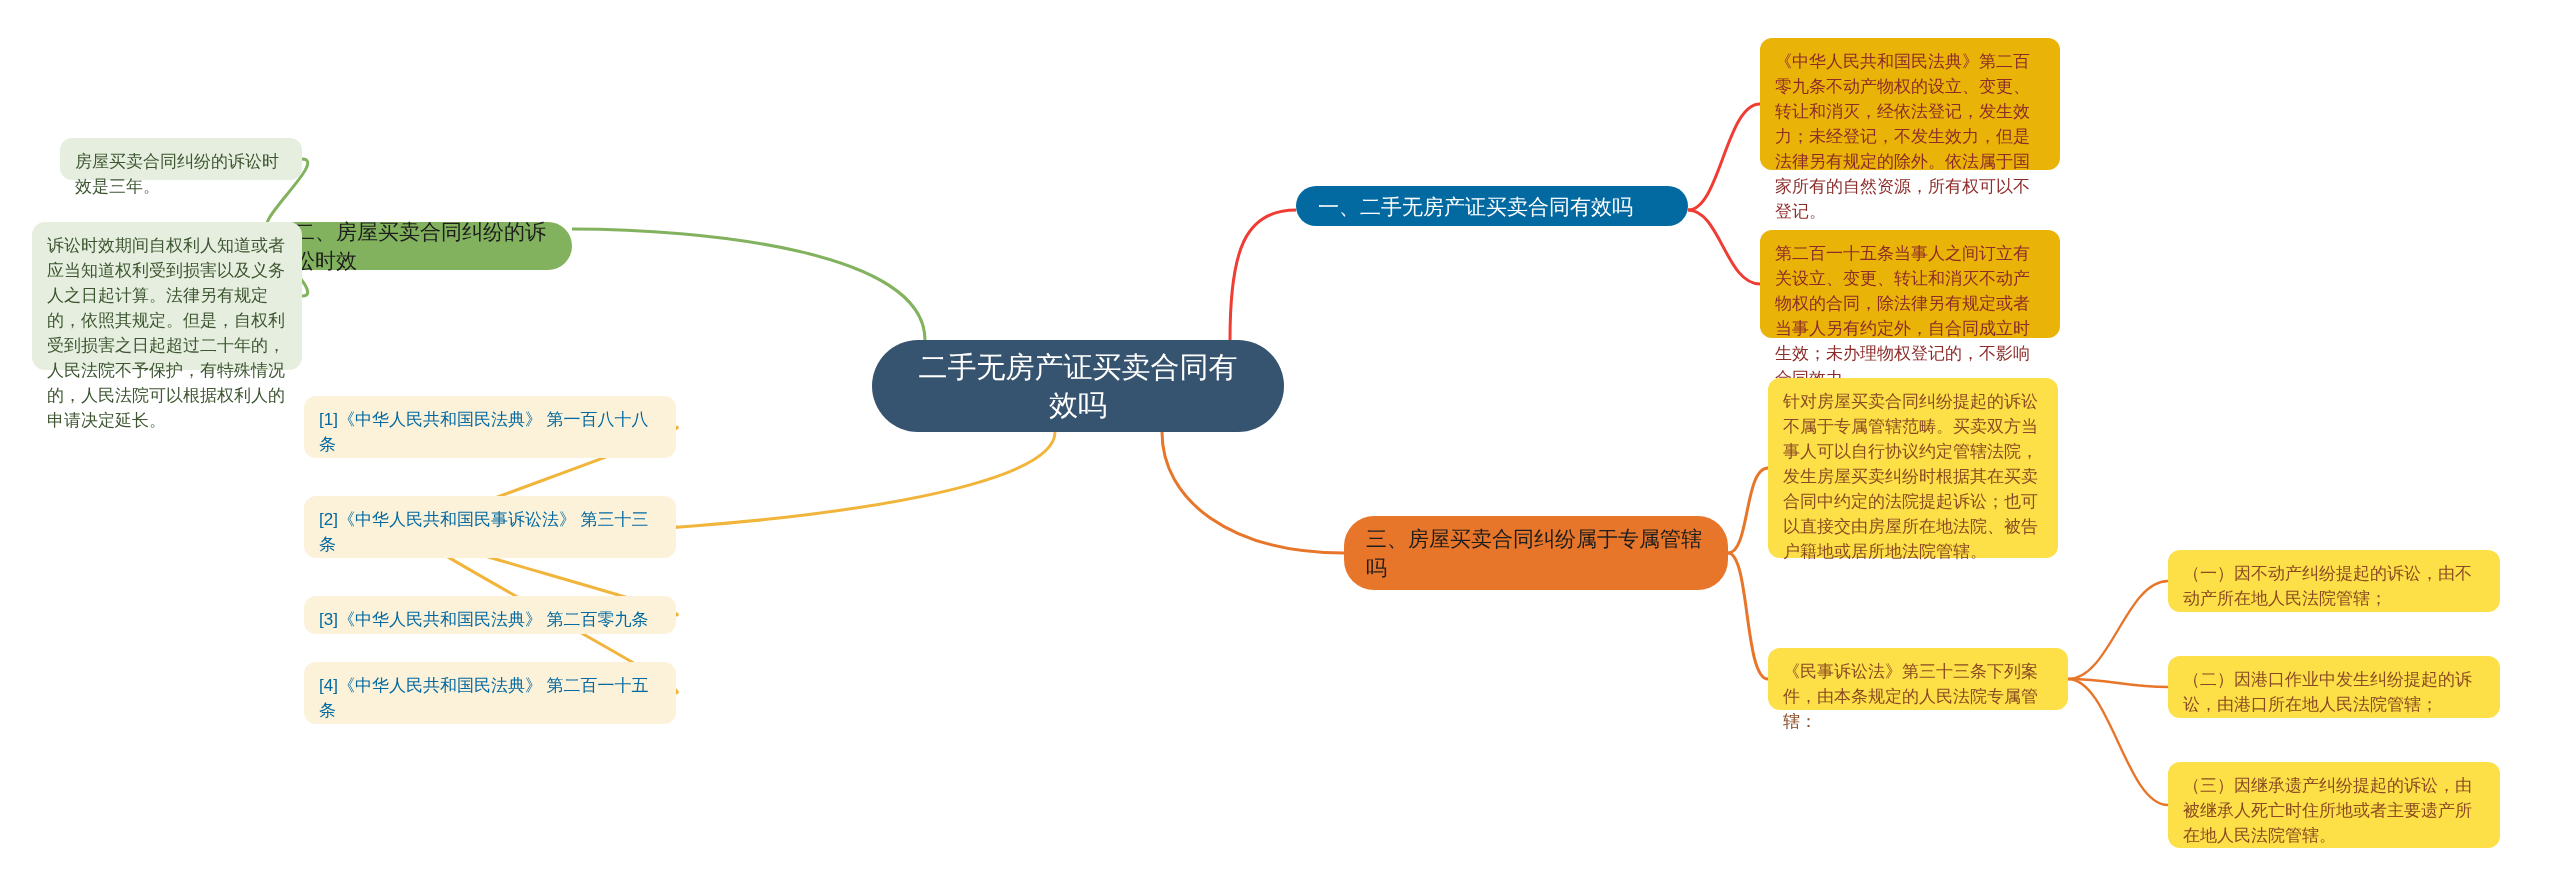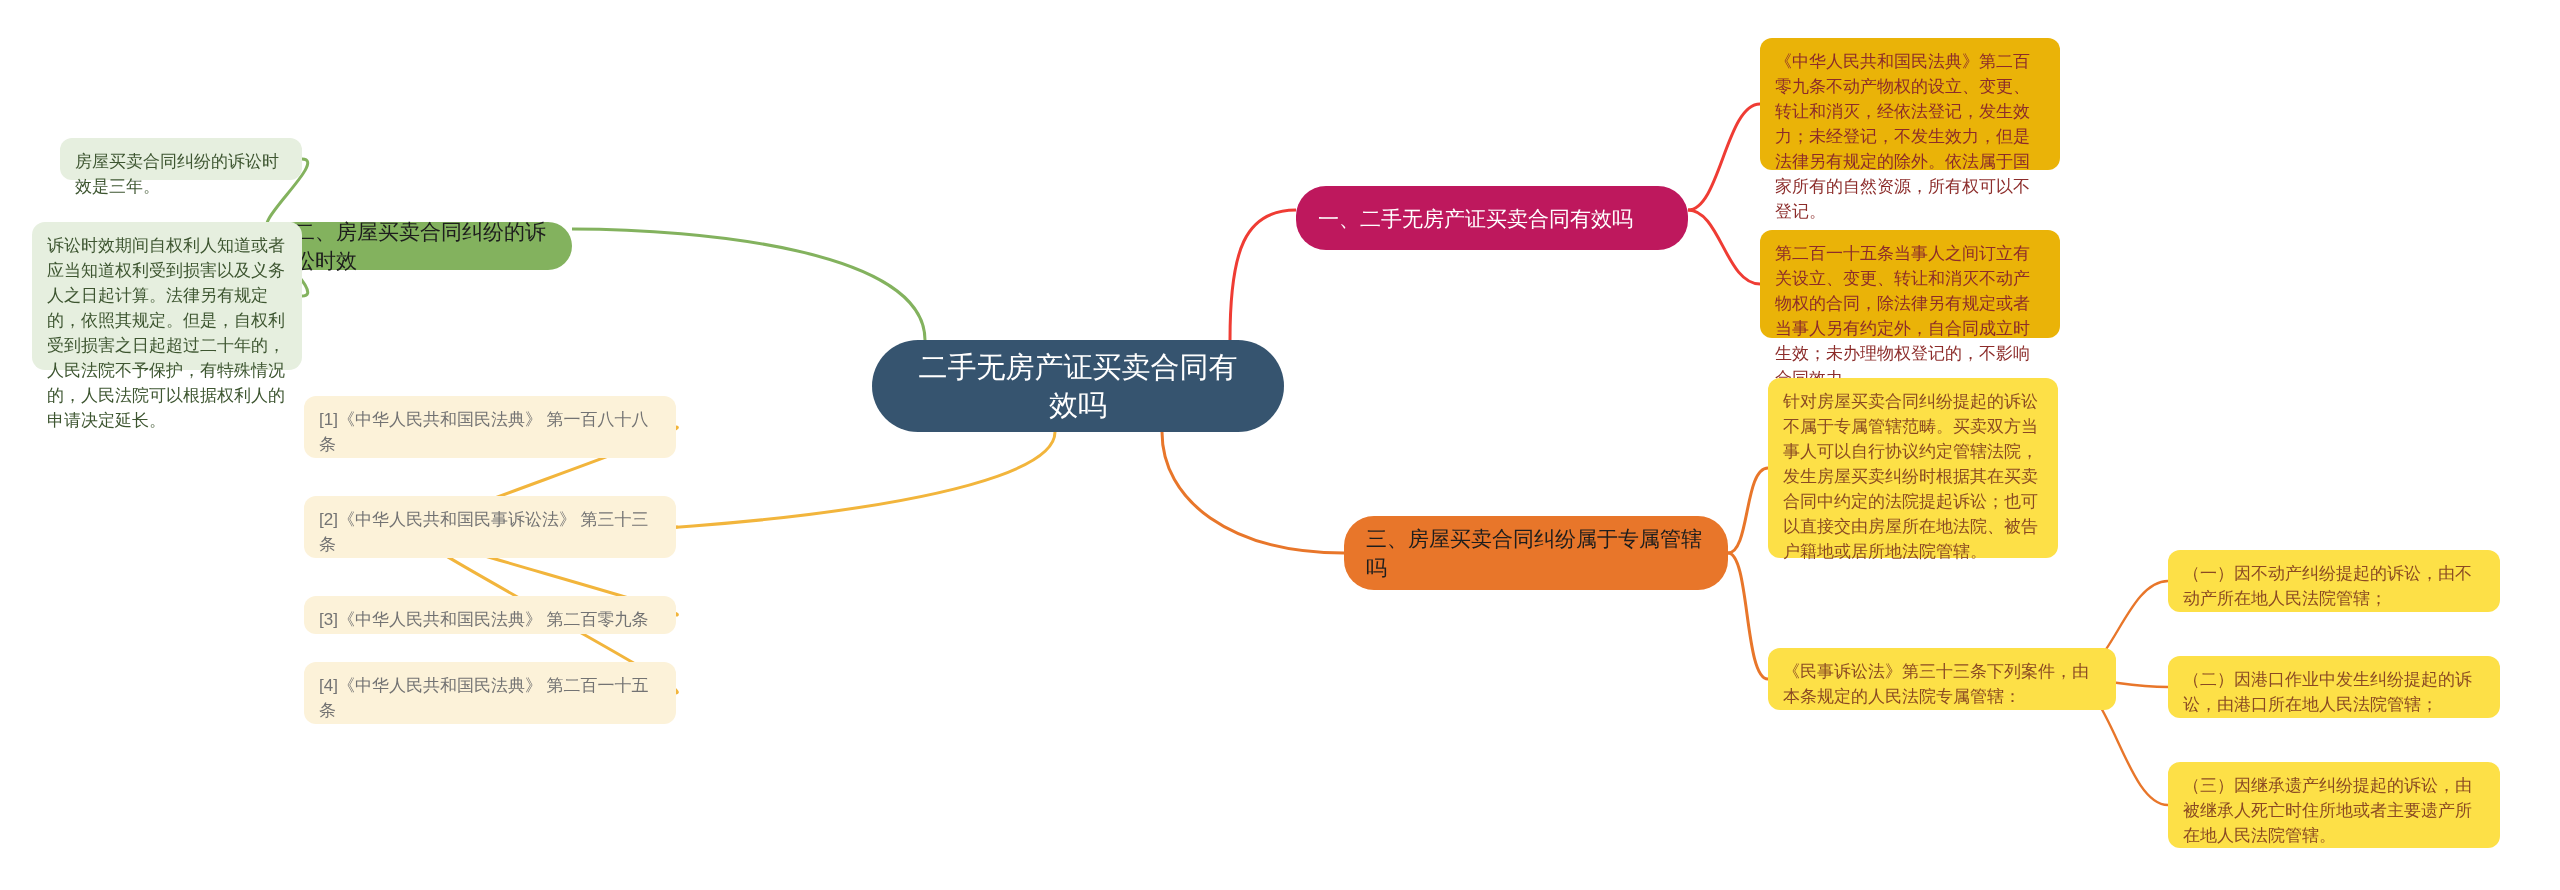--- a/index.html
+++ b/index.html
@@ -21,42 +21,42 @@
     display:flex;align-items:center;justify-content:center;
     text-align:center;padding:0 34px;
   }
 
   
   .pill{
     border-radius:30px;display:flex;align-items:center;
     font-size:21px;line-height:29px;color:#1d1d1d;
     padding:9px 22px;box-sizing:border-box;
   }
-  .pill-red{left:1296px;top:186px;width:392px;height:64px;background:#be185d;color:#ffffff;}
+  .pill-red{left:1296px;top:186px;width:392px;height:40px;background:#0369a1;color:#ffffff;}
   .pill-orange{left:1344px;top:516px;width:384px;height:74px;background:#e8762a;color:#1d1d1d;}
   .pill-green{left:272px;top:222px;width:300px;height:48px;background:#83b25e;color:#1d1d1d;}
   .pill-yellow{left:414px;top:508px;width:138px;height:48px;background:#f2b53c;color:#3c2d05;
                justify-content:center;}
 
   
   .leaf{
     border-radius:12px;box-sizing:border-box;
     font-size:17px;line-height:25px;padding:11px 15px;
   }
   .leaf-red{background:#eab308;color:#8c2c2a;}
   .leaf-orange{background:#fde047;color:#8a4a23;}
   .leaf-green{background:#e6efdf;color:#3d5530;}
-  .leaf-yellow{background:#fcf2d9;color:#737373;}
+  .leaf-yellow{background:#fcf2d9;color:#0369a1;}
 
   
   .r1{left:1760px;top:38px;width:300px;height:132px;}
   .r2{left:1760px;top:230px;width:300px;height:108px;}
   
   .o1{left:1768px;top:378px;width:290px;height:180px;}
-  .o2{left:1768px;top:648px;width:348px;height:62px;}
+  .o2{left:1768px;top:648px;width:300px;height:62px;}
   .o2a{left:2168px;top:550px;width:332px;height:62px;}
   .o2b{left:2168px;top:656px;width:332px;height:62px;}
   .o2c{left:2168px;top:762px;width:332px;height:86px;}
   
   .g1{left:60px;top:138px;width:242px;height:42px;}
   .g2{left:32px;top:222px;width:270px;height:148px;border-radius:13px;}
   
   .y1{left:304px;top:396px;width:372px;height:62px;}
   .y2{left:304px;top:496px;width:372px;height:62px;}
   .y3{left:304px;top:596px;width:372px;height:38px;}

